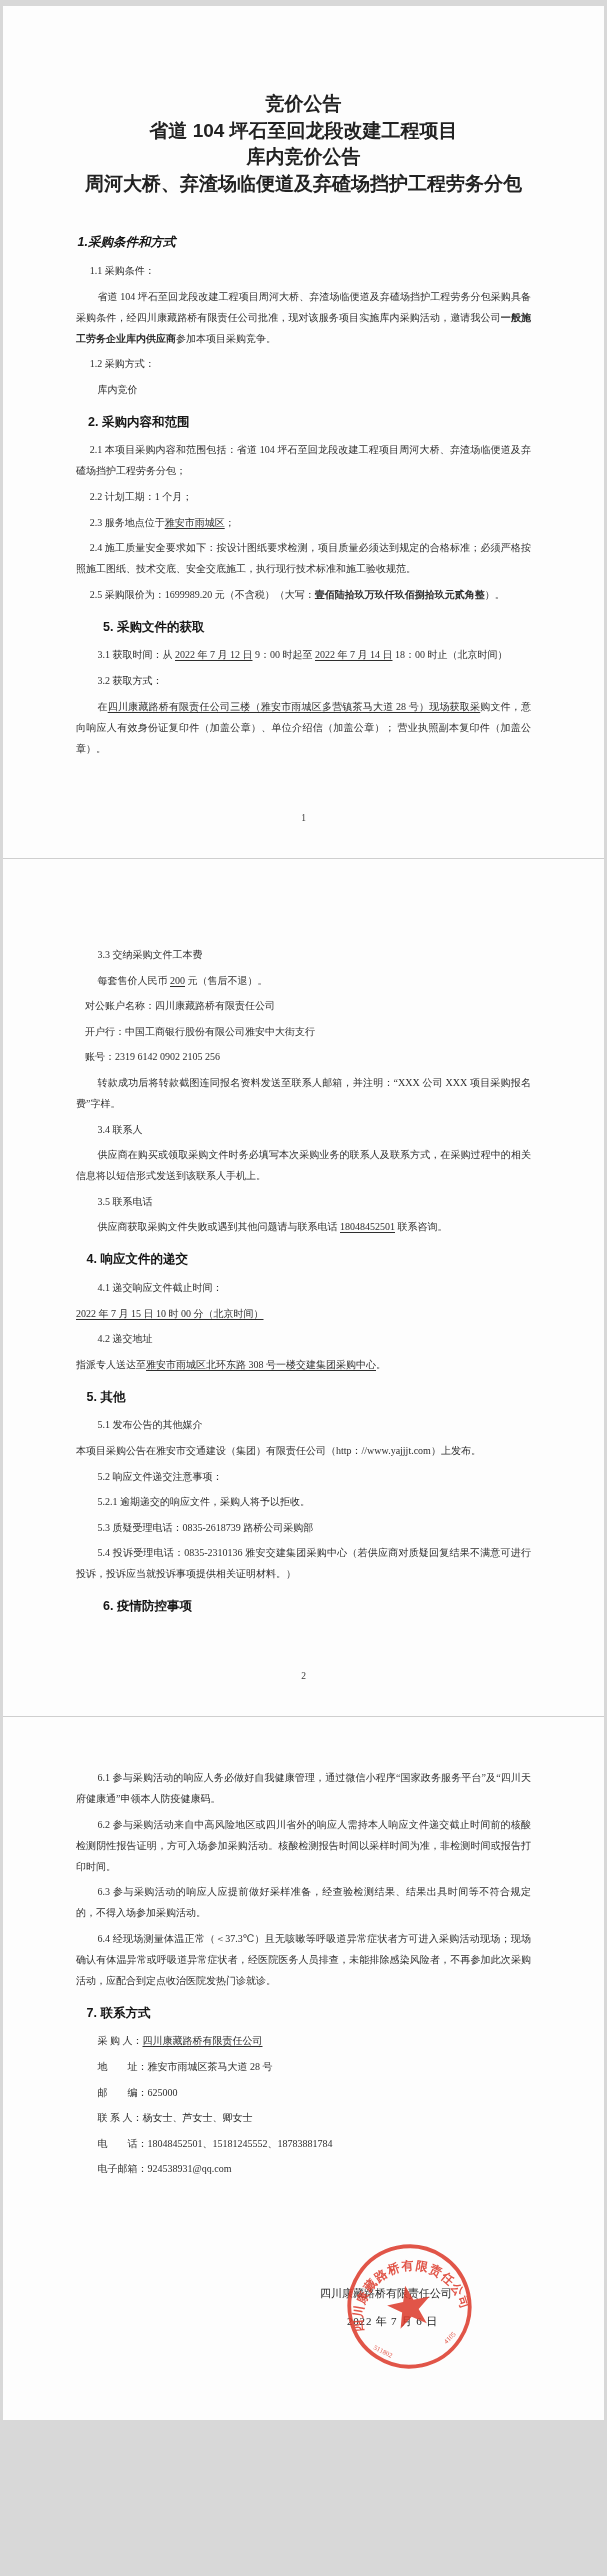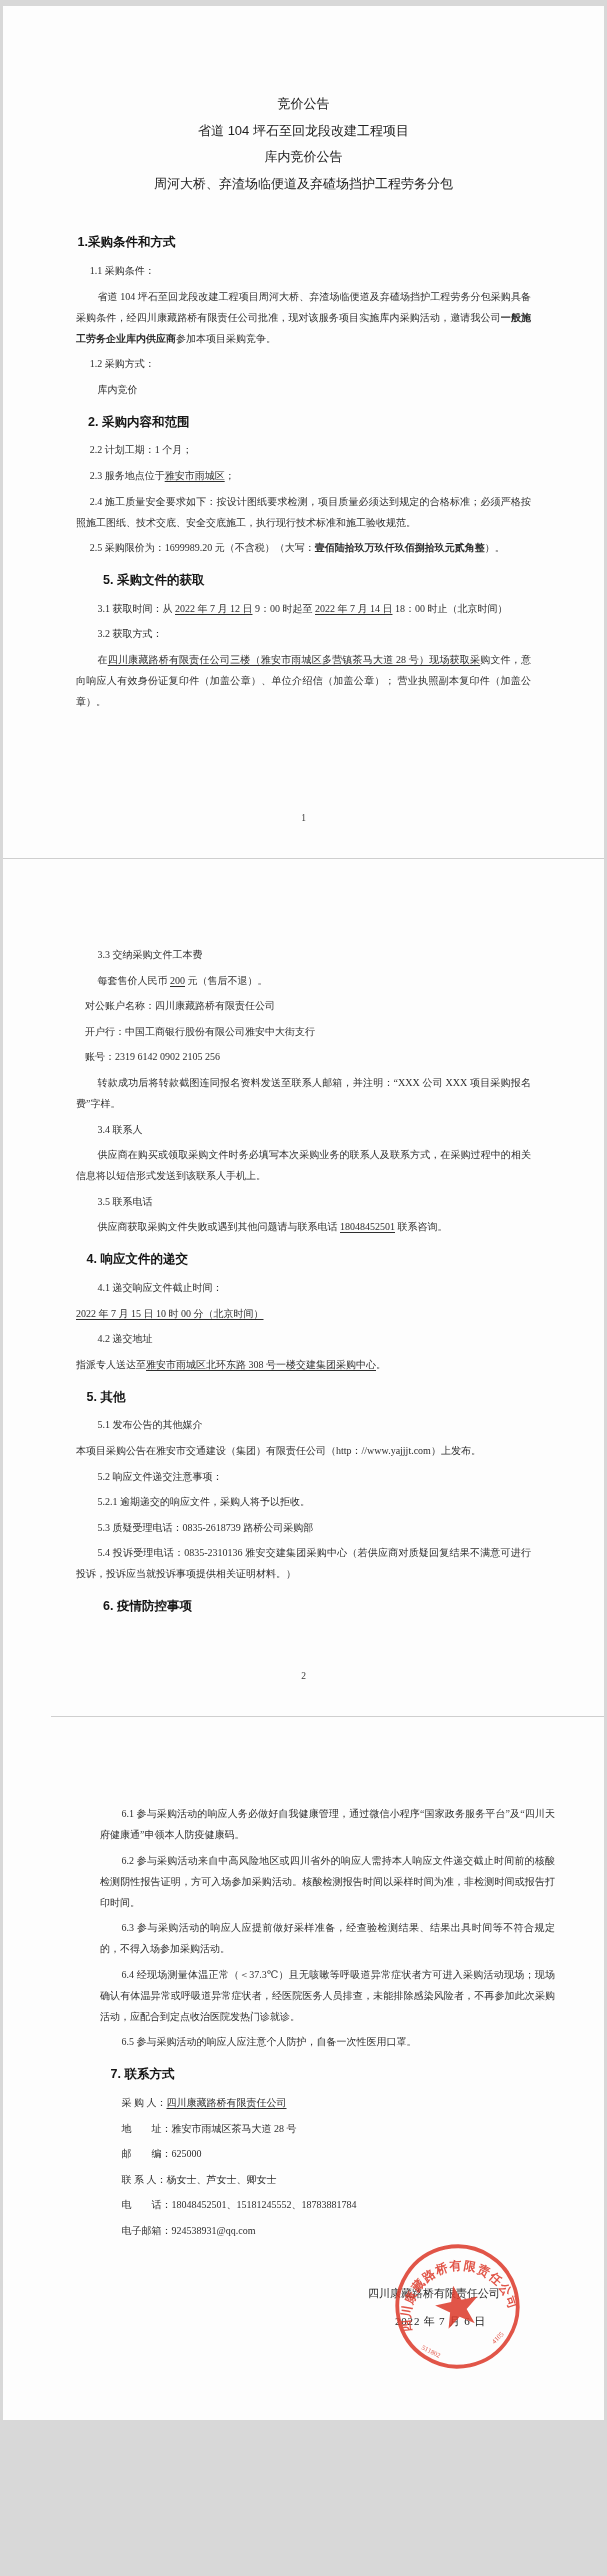--- a/index.html
+++ b/index.html
@@ -7,27 +7,27 @@
     width:607px;height:2576px;
     background:#d8d8d8;
     font-family:"Liberation Serif","DejaVu Serif",serif;
     color:#2e2e2e;
     -webkit-font-smoothing:antialiased;
   }
   .sheet{margin:6px 3px;background:#fdfdfd;}
   .page{position:relative;background:#fdfdfd;overflow:hidden;box-sizing:border-box;}
   .pg1{height:852px;padding-top:85px;}
   .pg2{height:858px;border-top:0.8px solid #cfcfcf;padding-top:85px;}
-  .pg3{height:704px;border-top:0.8px solid #cfcfcf;padding-top:86px;margin-left:48px;}
+  .pg3{height:704px;border-top:0.8px solid #cfcfcf;padding-top:50px;}
   .inner{width:455px;margin:0 auto;}
   .tline{text-align:center;font-family:"Liberation Sans","DejaVu Sans",sans-serif;
-         font-weight:400;font-size:13px;line-height:26.6px;color:#222;}
+         font-weight:700;font-size:19px;line-height:26.6px;color:#222;}
   .h{font-family:"Liberation Sans","DejaVu Sans",sans-serif;font-weight:700;
      font-size:12.5px;color:#161616;margin:12px 0 7.6px 0;line-height:20px;}
-  .h1x{margin-top:35px;margin-left:1.5px;}
+  .h1x{margin-top:35px;margin-left:1.5px;font-style:italic;}
   .h2x{margin-left:12px;}
   .h3x{margin-left:27px;}
   .h4x{margin-left:10.6px;}
   .h5x{margin-left:10.6px;}
   .h6x{margin-left:27px;}
   .h7x{margin-left:10.6px;}
   p{margin:0 0 4.6px 0;font-size:10px;line-height:21px;text-align:justify;}
   .ti18{text-indent:13.7px;}
   .ti12{text-indent:9px;}
   .ti2{text-indent:2.15em;}
@@ -54,20 +54,21 @@
         <div class="tline">周河大桥、弃渣场临便道及弃碴场挡护工程劳务分包</div>
       </div>
 
       <div class="h h1x">1.采购条件和方式</div>
       <p class="ti18">1.1 采购条件：</p>
       <p class="ti2"><span>省道 104 坪石至回龙段改建工程项目周河大桥、弃渣场临便道及弃碴场挡护工程劳务分包采购具备采购条件，经四川康藏路桥有限责任公司批准，现对该服务项目实施库内采购活动，邀请我公司</span><span class="b">一般施工劳务企业库内供应商</span><span>参加本项目采购竞争。</span></p>
       <p class="ti18">1.2 采购方式：</p>
       <p class="ti2">库内竞价</p>
 
       <div class="h h2x">2. 采购内容和范围</div>
+      <p class="ti18">2.1 本项目采购内容和范围包括：省道 104 坪石至回龙段改建工程项目周河大桥、弃渣场临便道及弃碴场挡护工程劳务分包；</p>
       <p class="ti18">2.2 计划工期：1 个月；</p>
       <p class="ti18"><span>2.3 服务地点位于</span><span class="u">雅安市雨城区</span><span>；</span></p>
       <p class="ti18">2.4 施工质量安全要求如下：按设计图纸要求检测，项目质量必须达到规定的合格标准；必须严格按照施工图纸、技术交底、安全交底施工，执行现行技术标准和施工验收规范。</p>
       <p class="ti18"><span>2.5 采购限价为：1699989.20 元（不含税）（大写：</span><span class="b">壹佰陆拾玖万玖仟玖佰捌拾玖元贰角整</span><span>）。</span></p>
 
       <div class="h h3x">5. 采购文件的获取</div>
       <p class="ti2"><span>3.1 获取时间：从 </span><span class="u">2022 年 7 月 12 日</span><span> 9：00 时起至 </span><span class="u">2022 年 7 月 14 日</span><span> 18：00 时止（北京时间）</span></p>
       <p class="ti2">3.2 获取方式：</p>
       <p class="ti2"><span>在</span><span class="u">四川康藏路桥有限责任公司三楼（雅安市雨城区多营镇茶马大道 28 号）现场获取采</span><span>购文件，意向响应人有效身份证复印件（加盖公章）、单位介绍信（加盖公章）； 营业执照副本复印件（加盖公章）。</span></p>
     </div>
@@ -105,21 +106,20 @@
     </div>
     <div class="pageno">2</div>
   </section>
 
   <section class="page pg3">
     <div class="inner">
       <p class="ti2">6.1 参与采购活动的响应人务必做好自我健康管理，通过微信小程序“国家政务服务平台”及“四川天府健康通”申领本人防疫健康码。</p>
       <p class="ti2">6.2 参与采购活动来自中高风险地区或四川省外的响应人需持本人响应文件递交截止时间前的核酸检测阴性报告证明，方可入场参加采购活动。核酸检测报告时间以采样时间为准，非检测时间或报告打印时间。</p>
       <p class="ti2">6.3 参与采购活动的响应人应提前做好采样准备，经查验检测结果、结果出具时间等不符合规定的，不得入场参加采购活动。</p>
       <p class="ti2">6.4 经现场测量体温正常（＜37.3℃）且无咳嗽等呼吸道异常症状者方可进入采购活动现场；现场确认有体温异常或呼吸道异常症状者，经医院医务人员排查，未能排除感染风险者，不再参加此次采购活动，应配合到定点收治医院发热门诊就诊。</p>
-      <p class="ti2">6.5 参与采购活动的响应人应注意个人防护，自备一次性医用口罩。</p>
 
       <div class="h h7x">7. 联系方式</div>
       <p class="ti2"><span>采 购 人：</span><span class="u">四川康藏路桥有限责任公司</span></p>
       <p class="ti2">地　　址：雅安市雨城区茶马大道 28 号</p>
       <p class="ti2">邮　　编：625000</p>
       <p class="ti2">联 系 人：杨女士、芦女士、卿女士</p>
       <p class="ti2">电　　话：18048452501、15181245552、18783881784</p>
       <p class="ti2">电子邮箱：924538931@qq.com</p>
     </div>
 

